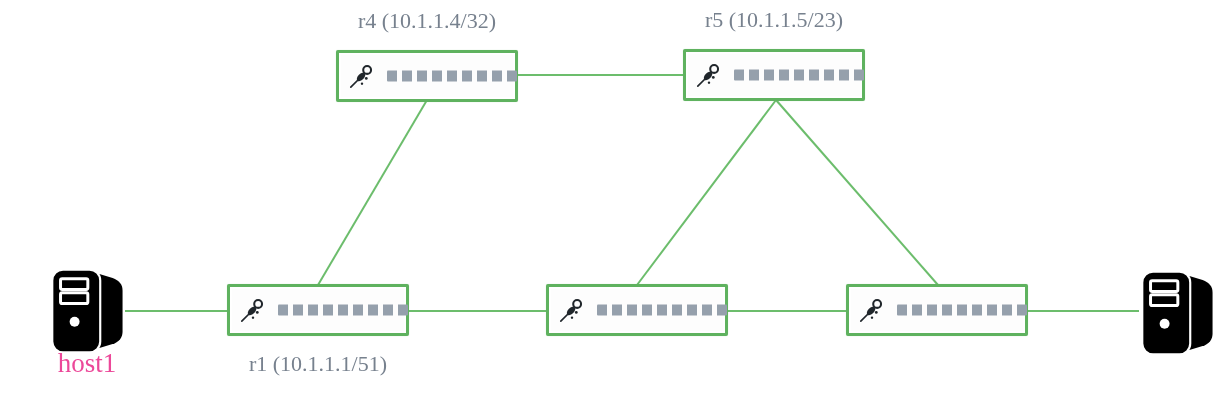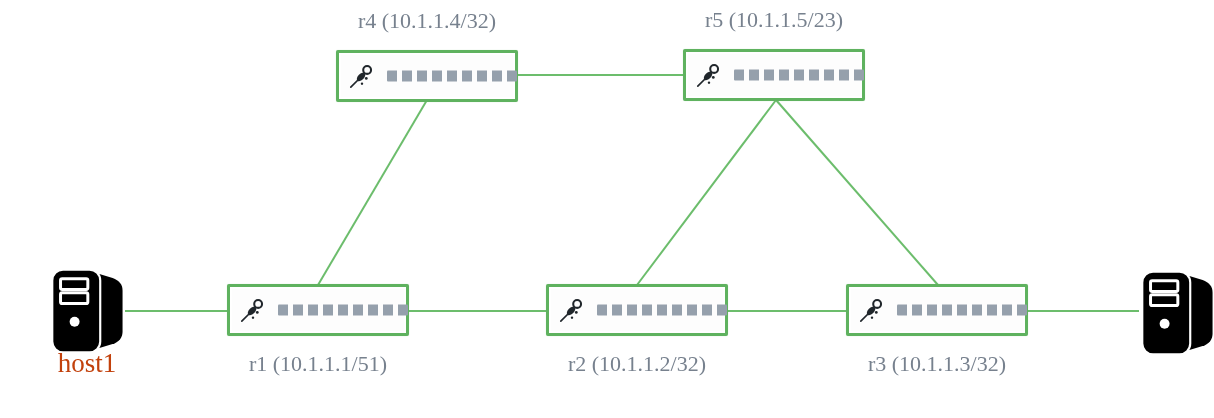--- a/index.html
+++ b/index.html
@@ -20,21 +20,21 @@
     width:130px;height:11px;border-radius:1px;
     background:repeating-linear-gradient(90deg,#95a0ac 0 10px,transparent 10px 15px);
     filter:blur(.4px);
   }
   .rlabel{
     position:absolute;font-size:22px;color:#77818e;text-align:center;white-space:nowrap;
   }
   .hostnode{position:absolute;width:80px;height:86px;}
   .hostnode svg{display:block;width:100%;height:100%;}
   .hostlabel{
-    position:absolute;font-size:27px;color:#c2410c;text-align:center;white-space:nowrap;
+    position:absolute;font-size:27px;color:#ec4899;text-align:center;white-space:nowrap;
   }
   
   .pos-r4{left:311px;top:50px;}   .pos-r4-label{left:311px;top:8px;width:182px;}
   .pos-r5{left:658px;top:49px;}   .pos-r5-label{left:658px;top:7px;width:182px;}
   .pos-r1{left:202px;top:284px;}  .pos-r1-label{left:202px;top:351px;width:182px;}
   .pos-r2{left:521px;top:284px;}  .pos-r2-label{left:521px;top:351px;width:182px;}
   .pos-r3{left:821px;top:284px;}  .pos-r3-label{left:821px;top:351px;width:182px;}
   .pos-host1{left:22px;top:268px;}    .pos-host1-label{left:20px;top:348px;width:84px;}
   .pos-host2{left:1112px;top:270px;}  .pos-host2-label{left:1110px;top:350px;width:88px;}
 </style>
@@ -93,33 +93,31 @@
   <div class="rnode pos-r2">
     <svg class="pin" viewBox="0 0 30 30">
       <circle cx="20.5" cy="8.5" r="4.2" fill="none" stroke="#20262b" stroke-width="2.2"></circle>
       <ellipse cx="14" cy="16" rx="3.2" ry="5.6" fill="#20262b" transform="rotate(45 14 16)"></ellipse>
       <path d="M3 27 L11.5 18.5" stroke="#20262b" stroke-width="1.8" stroke-linecap="round" fill="none"></path>
       <circle cx="19.6" cy="17.6" r="1.5" fill="#20262b"></circle>
       <circle cx="15" cy="23.2" r="1.3" fill="#20262b"></circle>
     </svg>
     <span class="ports"></span>
   </div>
-  <div class="rlabel pos-r2-label">r2 (10.1.1.2/32)</div>
 
   <div class="rnode pos-r3">
     <svg class="pin" viewBox="0 0 30 30">
       <circle cx="20.5" cy="8.5" r="4.2" fill="none" stroke="#20262b" stroke-width="2.2"></circle>
       <ellipse cx="14" cy="16" rx="3.2" ry="5.6" fill="#20262b" transform="rotate(45 14 16)"></ellipse>
       <path d="M3 27 L11.5 18.5" stroke="#20262b" stroke-width="1.8" stroke-linecap="round" fill="none"></path>
       <circle cx="19.6" cy="17.6" r="1.5" fill="#20262b"></circle>
       <circle cx="15" cy="23.2" r="1.3" fill="#20262b"></circle>
     </svg>
     <span class="ports"></span>
   </div>
-  <div class="rlabel pos-r3-label">r3 (10.1.1.3/32)</div>
 
   <div class="hostnode pos-host1">
     <svg viewBox="0 0 96 104">
       <path d="M62 7 L79 12 C87 15 91 20 91 27 L91 77 C91 84 87 89 79 92 L62 97 Z" fill="#000000"></path>
       <rect x="6" y="2" width="58" height="100" rx="13" fill="#000000" stroke="#ffffff" stroke-width="2.6"></rect>
       <rect x="16" y="13" width="33" height="13" rx="2" fill="#000000" stroke="#ffffff" stroke-width="3.6"></rect>
       <rect x="16" y="30" width="33" height="13" rx="2" fill="#000000" stroke="#ffffff" stroke-width="3.6"></rect>
       <circle cx="33" cy="65" r="6" fill="#ffffff"></circle>
     </svg>
   </div>

